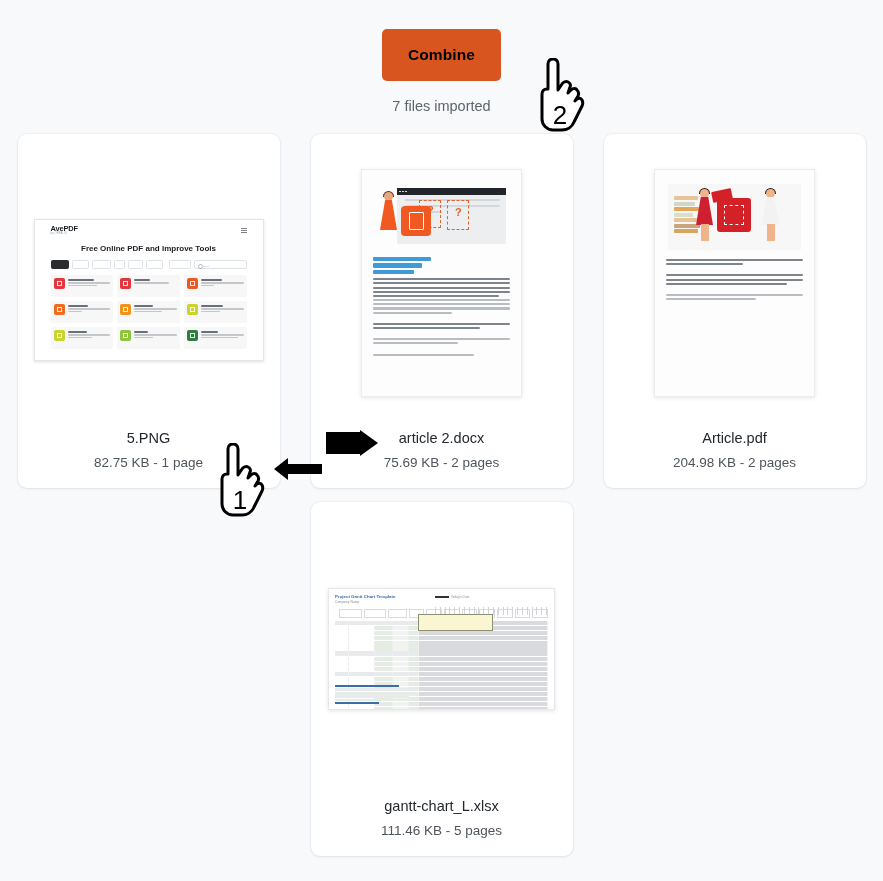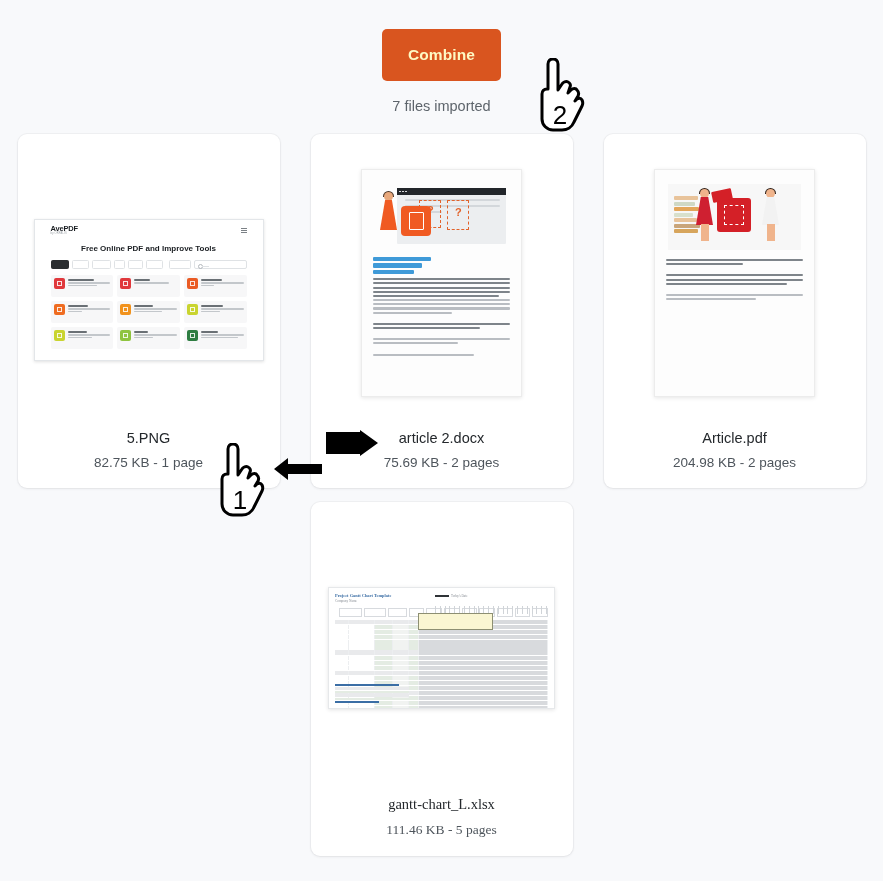--- a/index.html
+++ b/index.html
@@ -37,21 +37,21 @@
     cursor: pointer;
     letter-spacing: .1px;
   }
   .btn-upload .ico { display: block; width: 20px; height: 22px; flex: 0 0 auto; }
   .btn-combine {
     background: #d9551f;
     border: none;
     border-radius: 5px;
     height: 52px;
     padding: 0 26px;
-    color: #fef9c3;
+    color: #000000;
     font-size: 15.5px;
     font-weight: 700;
     cursor: pointer;
     letter-spacing: .1px;
     text-align: right;
   }
   .imported-note {
     text-align: center;
     font-size: 14.5px;
     color: #5d646b;
@@ -73,21 +73,21 @@
     box-shadow: 0 1px 3px rgba(22,30,40,.07), 0 0 0 1px rgba(22,30,40,.035);
     height: 354px;
     display: flex;
     flex-direction: column;
     align-items: center;
     justify-content: flex-end;
     padding-bottom: 18px;
     cursor: pointer;
     position: relative;
   }
-  .file-card.row2 { grid-column: 2; font-family: Liberation Serif, serif; }
+  .file-card.row2 { grid-column: 2; }
   .thumb-wrap {
     flex: 1 1 auto;
     width: 100%;
     display: flex;
     align-items: center;
     justify-content: center;
     padding: 6px 0 4px;
   }
   .file-name {
     font-size: 14.5px;

